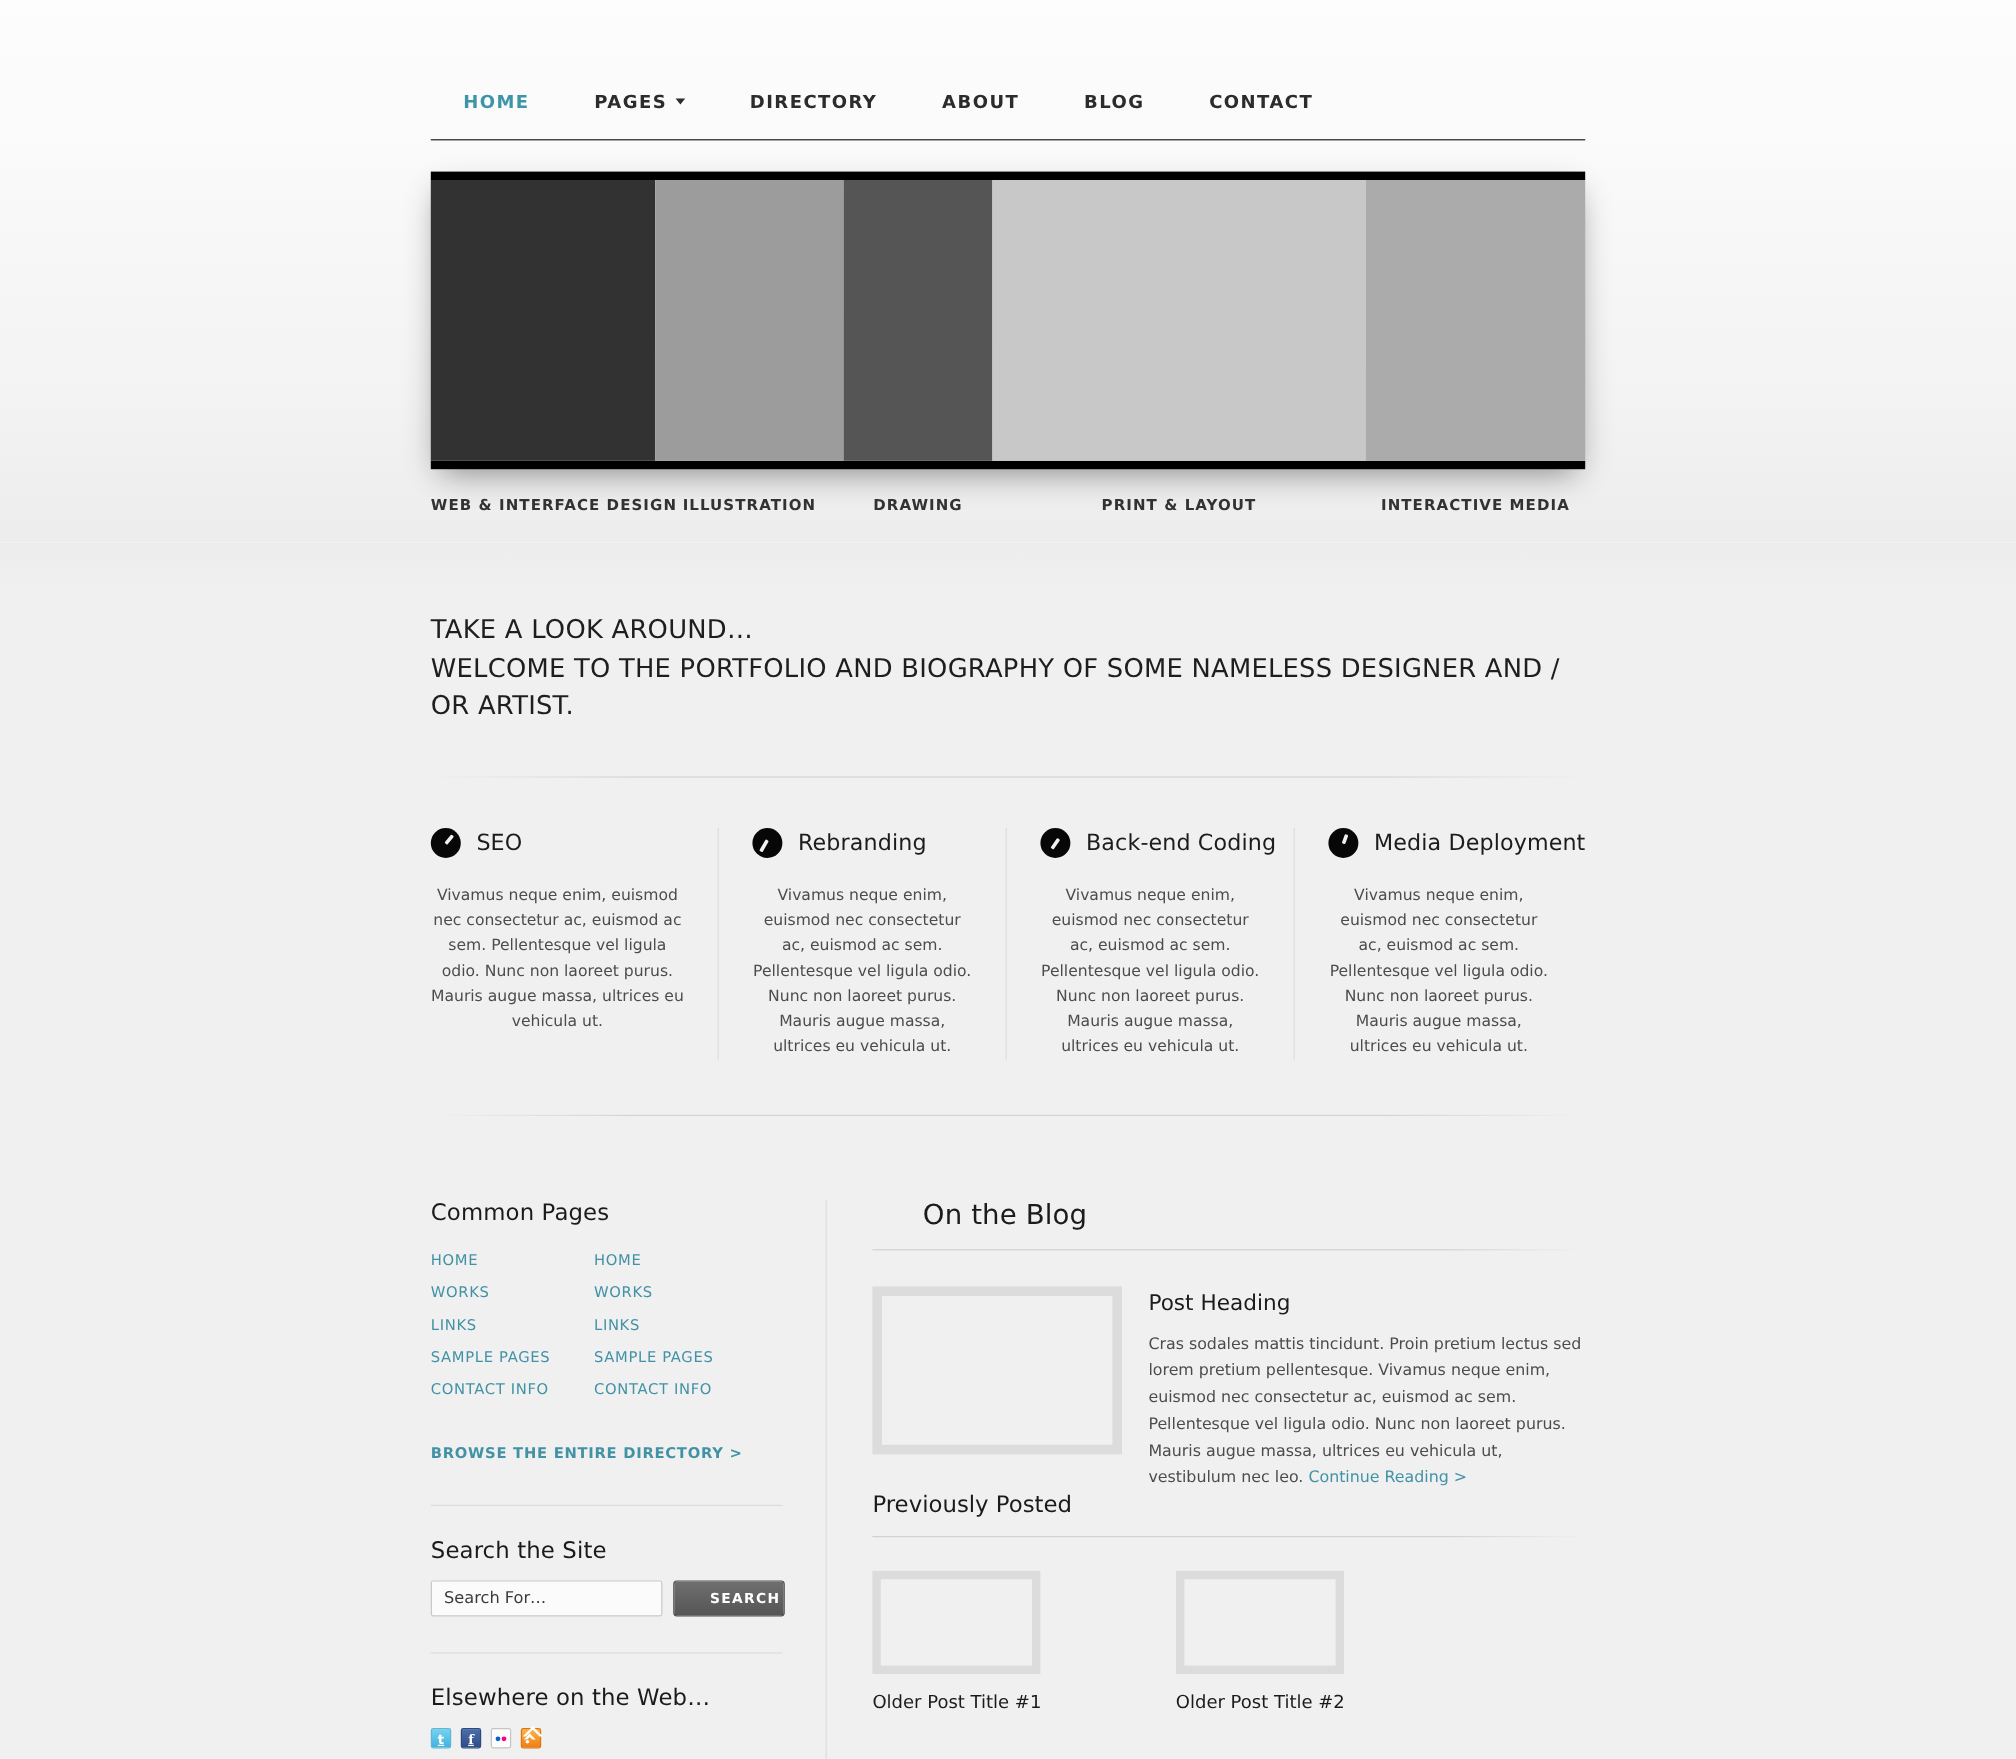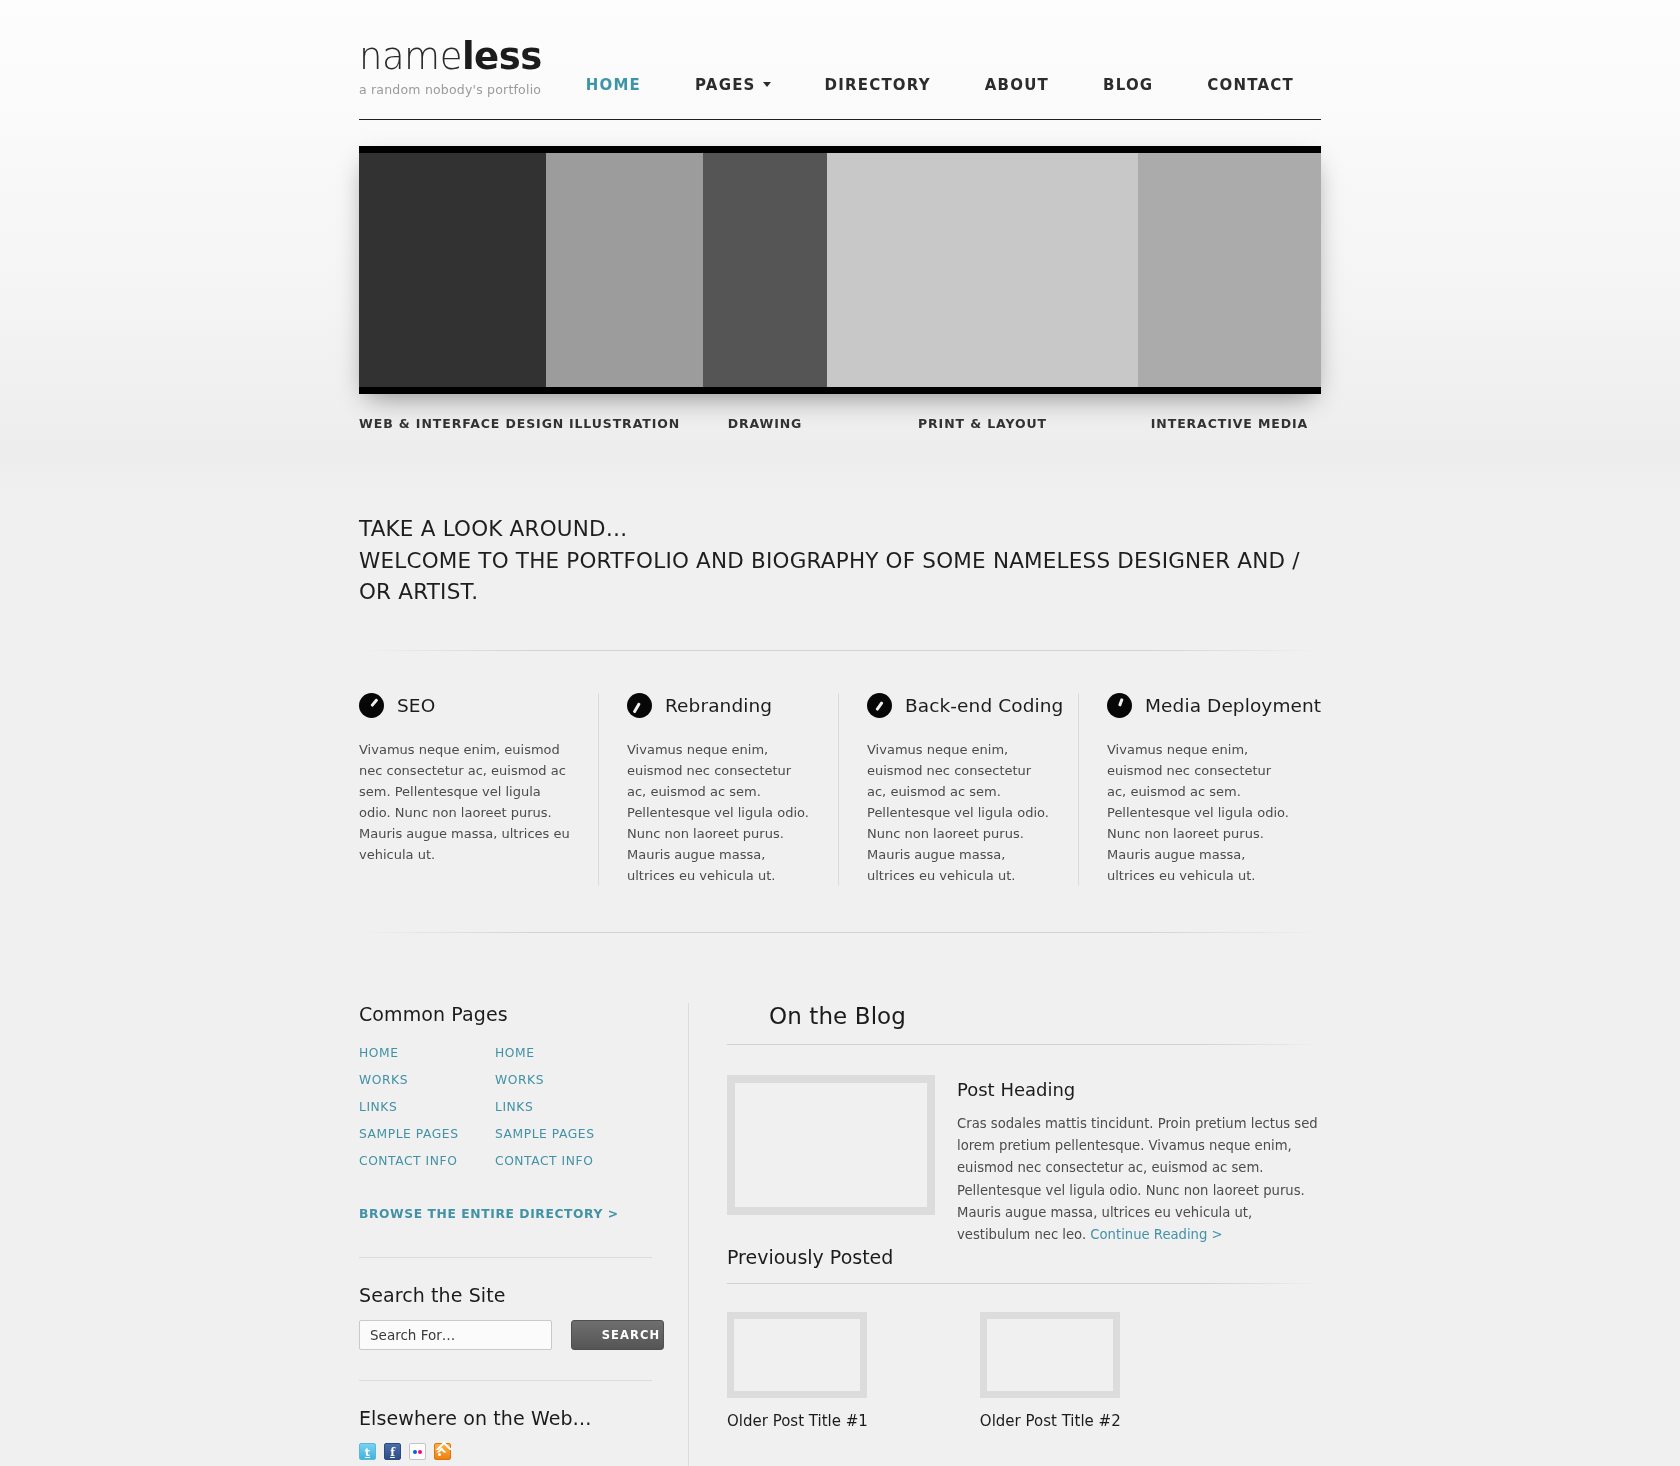--- a/index.html
+++ b/index.html
@@ -194,20 +194,21 @@
     font-size: 18.5px;
     color: #1c1c1c;
     font-weight: 400;
     letter-spacing: .1px;
     white-space: nowrap;
   }
   .svc-body {
     font-size: 13px;
     line-height: 1.62;
     color: #4c4c4c;
+    text-align: center;
   }
 
   
   .lower {
     width: 962px;
     margin: 0 auto;
     display: flex;
     padding-top: 70px;
   }
   .col-left {
@@ -245,21 +246,21 @@
     font-weight: 700;
     letter-spacing: .6px;
   }
 
   .widget-sep {
     height: 1px;
     background: #dcdcdc;
     margin: 30px 0 26px 0;
   }
 
-  .searchrow { display: flex; gap: 19px; align-items: stretch; }
+  .searchrow { display: flex; gap: 9px; align-items: stretch; }
   .search-input {
     width: 213px;
     height: 30px;
     border: 1px solid #c9c9c9;
     background: #fbfbfb;
     padding: 0 10px;
     font-size: 13.5px;
     color: #3a3a3a;
     font-family: "DejaVu Sans", sans-serif;
     outline: none;
@@ -379,24 +380,20 @@
     color: #1b1b1b;
     margin-top: 14px;
   }
 </style>
 </head>
 <body>
 
 <div class="header-band">
   <div class="wrap">
     <div class="header-inner">
-      <div class="logo-block">
-        <div class="logo"><span>name</span><b>less</b></div>
-        <div class="tagline">a random nobody's portfolio</div>
-      </div>
 
       <nav class="mainnav">
         <a href="#" class="active"><span>HOME</span></a>
         <a href="#"><span>PAGES</span><i class="caret"></i></a>
         <a href="#"><span>DIRECTORY</span></a>
         <a href="#"><span>ABOUT</span></a>
         <a href="#"><span>BLOG</span></a>
         <a href="#"><span>CONTACT</span></a>
       </nav>
     </div>

